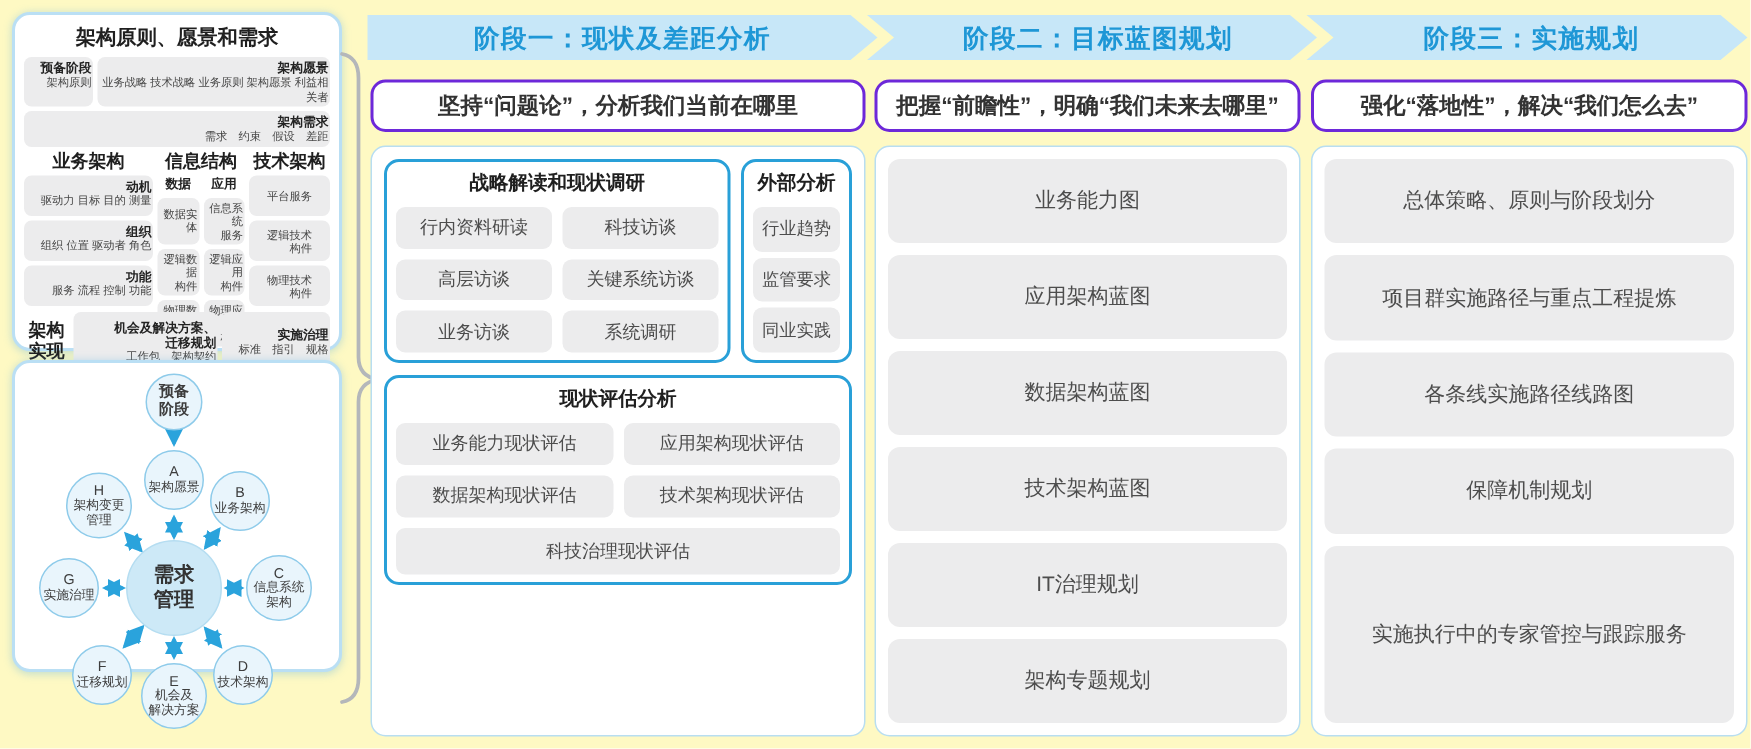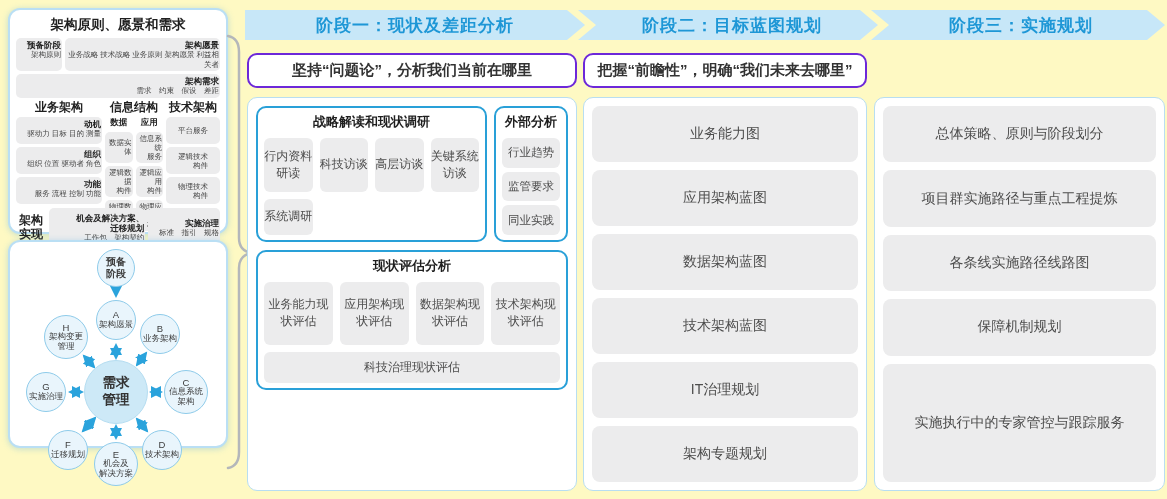--- a/index.html
+++ b/index.html
@@ -50,21 +50,21 @@
 
   .pcol{position:absolute;top:97px;height:394px;border:1.5px solid #b8def1;border-radius:10px;
         box-sizing:border-box;padding:8px;background:#fff;}
   #pc1{left:247px;width:330px;} #pc2{left:583px;width:284px;display:flex;flex-direction:column;gap:8px;}
   #pc3{left:874px;width:291px;display:flex;flex-direction:column;gap:8px;}
 
   .g-row{display:flex;gap:7px;height:136px;margin-bottom:8px;}
   .group{border:2px solid #29a0d8;border-radius:10px;padding:5px 6px;box-sizing:border-box;
          display:flex;flex-direction:column;gap:7px;background:#fff;}
   .g-title{font-size:13px;font-weight:bold;text-align:center;color:#1f1f1f;}
-  .grid2{display:grid;grid-template-columns:1fr 1fr 1fr 1fr;gap:7px;flex:1;font-family:Liberation Serif, serif;}
+  .grid2{display:grid;grid-template-columns:1fr 1fr;gap:7px;flex:1;font-family:Liberation Serif, serif;}
   .stack{display:flex;flex-direction:column;gap:4px;flex:1;}
   .pcch{background:#ececed;border-radius:6px;display:flex;align-items:center;justify-content:center;
         font-size:12px;color:#4d4d4d;text-align:center;}
   #g-strategy{flex:1;} #g-external{width:74px;} #g-external .pcch{font-size:11.5px;}
   #g-assess{height:140px;margin-bottom:8px;}
   #report{height:86px;background:#ececed;border-radius:8px;display:flex;align-items:center;justify-content:center;
           font-size:14px;color:#4d4d4d;}
   .bigchip{flex:1;background:#ececed;border-radius:8px;display:flex;align-items:center;justify-content:center;
            font-size:14px;color:#4d4d4d;text-align:center;padding:0 8px;}
   .tall{flex:2.1;}
@@ -222,30 +222,32 @@
     <polygon points="245,10 567,10 585,25 567,40 245,40" fill="#c7e7f8"></polygon>
     <polygon points="578,10 860,10 878,25 860,40 578,40 596,25" fill="#c7e7f8"></polygon>
     <polygon points="871,10 1147,10 1165,25 1147,40 871,40 889,25" fill="#c7e7f8"></polygon>
   </svg>
   <div class="band-label" id="bl1">阶段一：现状及差距分析</div>
   <div class="band-label" id="bl2">阶段二：目标蓝图规划</div>
   <div class="band-label" id="bl3">阶段三：实施规划</div>
 
   <div class="subtitle" id="st1">坚持“问题论”，分析我们当前在哪里</div>
   <div class="subtitle" id="st2">把握“前瞻性”，明确“我们未来去哪里”</div>
+  <div class="subtitle" id="st3">强化“落地性”，解决“我们怎么去”</div>
 
   <div class="pcol" id="pc1">
     <div class="g-row">
       <div class="group" id="g-strategy">
         <div class="g-title">战略解读和现状调研</div>
         <div class="grid2">
           <div class="pcch">行内资料研读</div>
           <div class="pcch">科技访谈</div>
           <div class="pcch">高层访谈</div>
           <div class="pcch">关键系统访谈</div>
+          <div class="pcch">业务访谈</div>
           <div class="pcch">系统调研</div>
         </div>
       </div>
       <div class="group" id="g-external">
         <div class="g-title">外部分析</div>
         <div class="stack">
           <div class="pcch" style="flex:1">行业趋势</div>
           <div class="pcch" style="flex:1">监管要求</div>
           <div class="pcch" style="flex:1">同业实践</div>
         </div>

